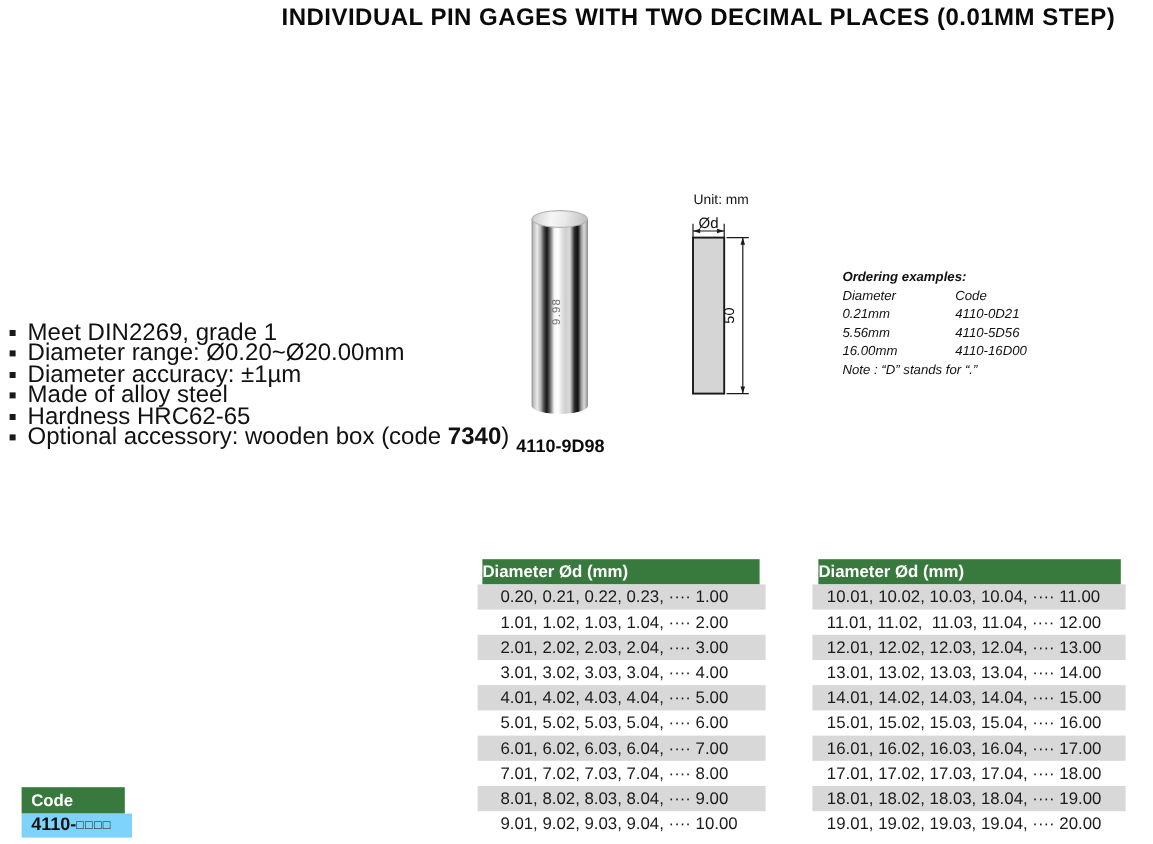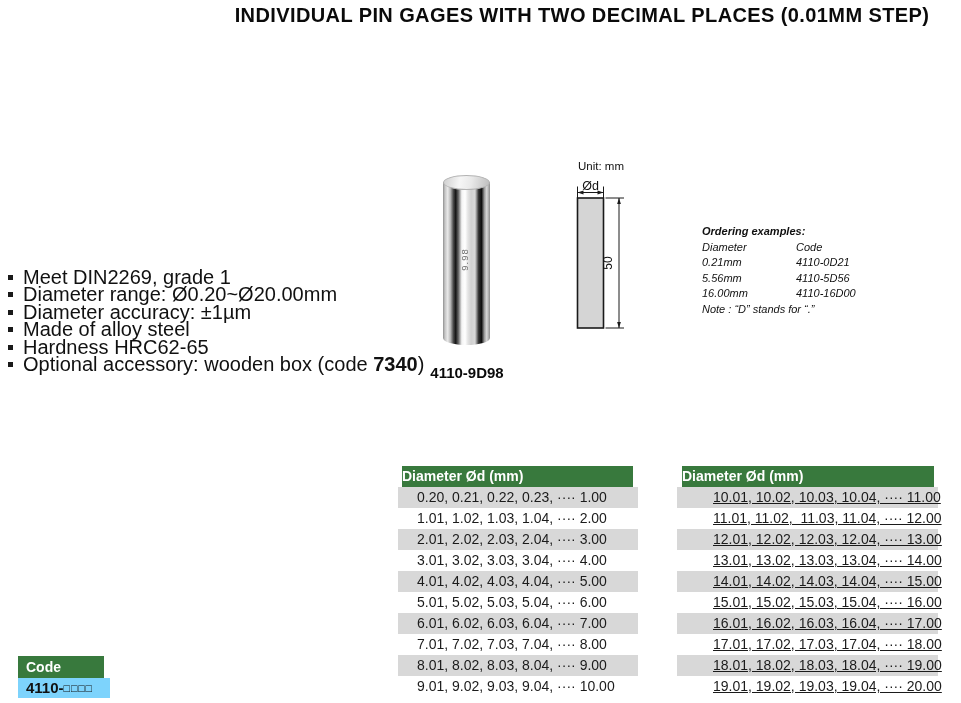--- a/index.html
+++ b/index.html
@@ -54,21 +54,21 @@
   
   .dtable { position:absolute; }
   .t1 { left:398px; top:466px; width:240px; }
   .t2 { left:677px; top:466px; width:261px; }
   .t-head { height:21px; line-height:21px; background:#38793d; color:#ffffff;
             font-weight:bold; font-size:14px; }
   .t1 .t-head { margin-left:4px; width:231px; }
   .t2 .t-head { margin-left:5px; width:252px; }
   .t-row { height:21px; line-height:21px; font-size:14px; color:#1b1b1b;
            white-space:pre; padding-left:19px; }
-  .t2 .t-row { padding-left:36px;text-decoration:underline; }
+  .t2 .t-row { padding-left:12px; }
   .t-row:nth-child(odd) { background:#d8d8d8; }
 
   
   .codebox { position:absolute; left:18px; top:656px; }
   .c-head { width:86px; height:22px; line-height:22px; background:#38793d; color:#fff;
             font-weight:bold; font-size:14px; padding-left:8px; }
   .c-row { width:92px; height:20px; line-height:20px; background:#7dd3fc; padding-left:8px;
            font-weight:bold; font-size:15px; color:#111; white-space:nowrap; }
   .c-boxes { font-size:10.5px; letter-spacing:1px; font-weight:bold; position:relative; top:-1px; }
 </style>

